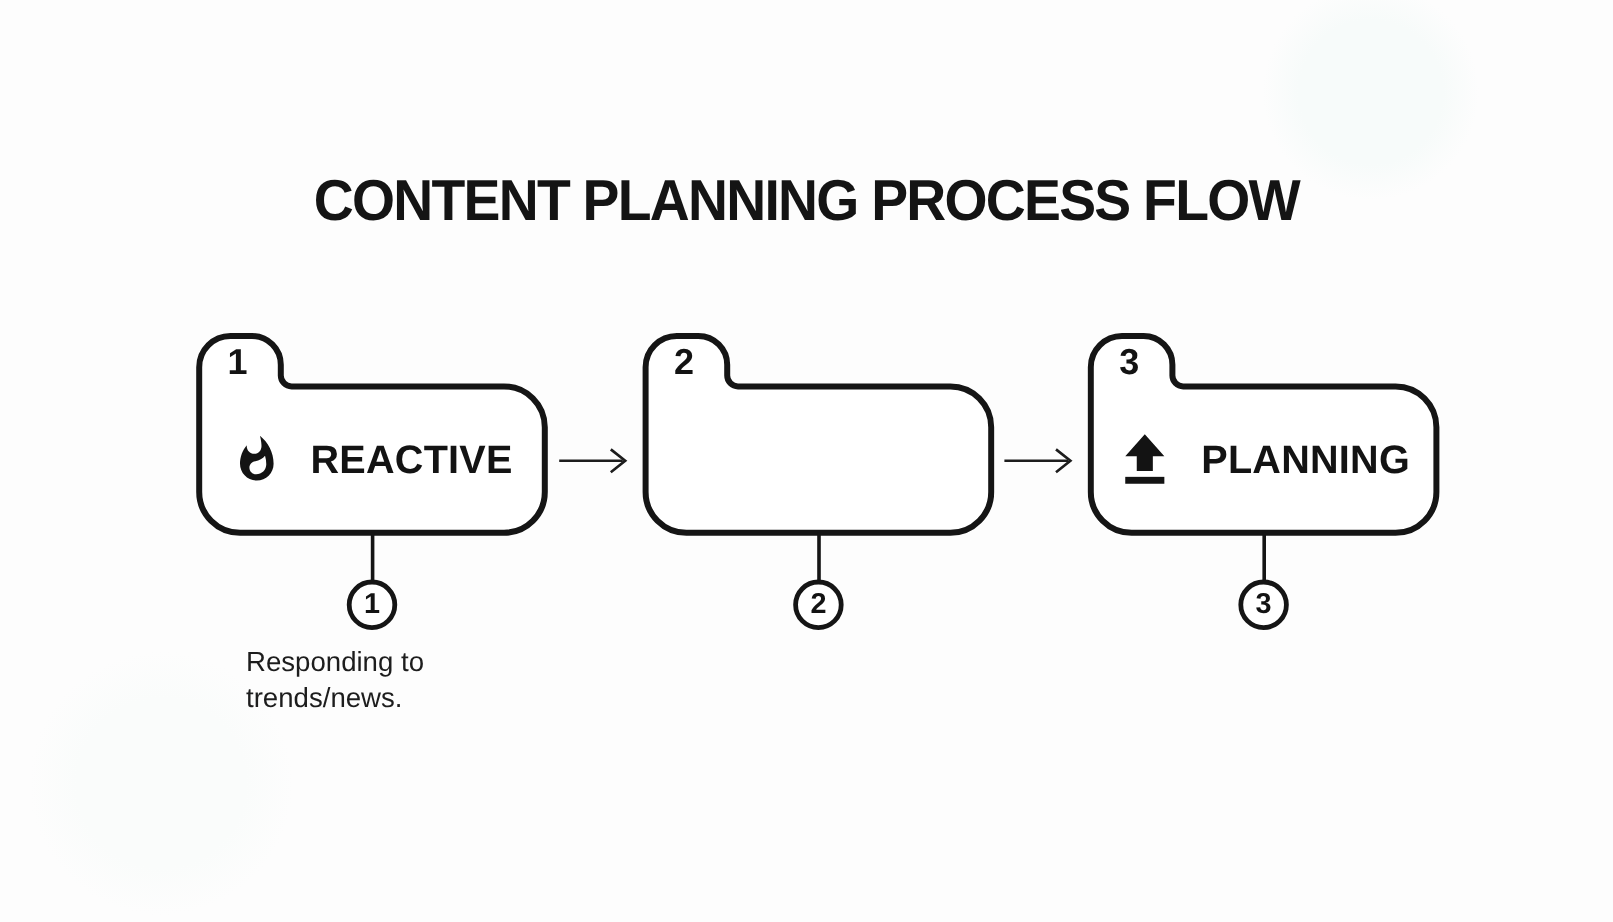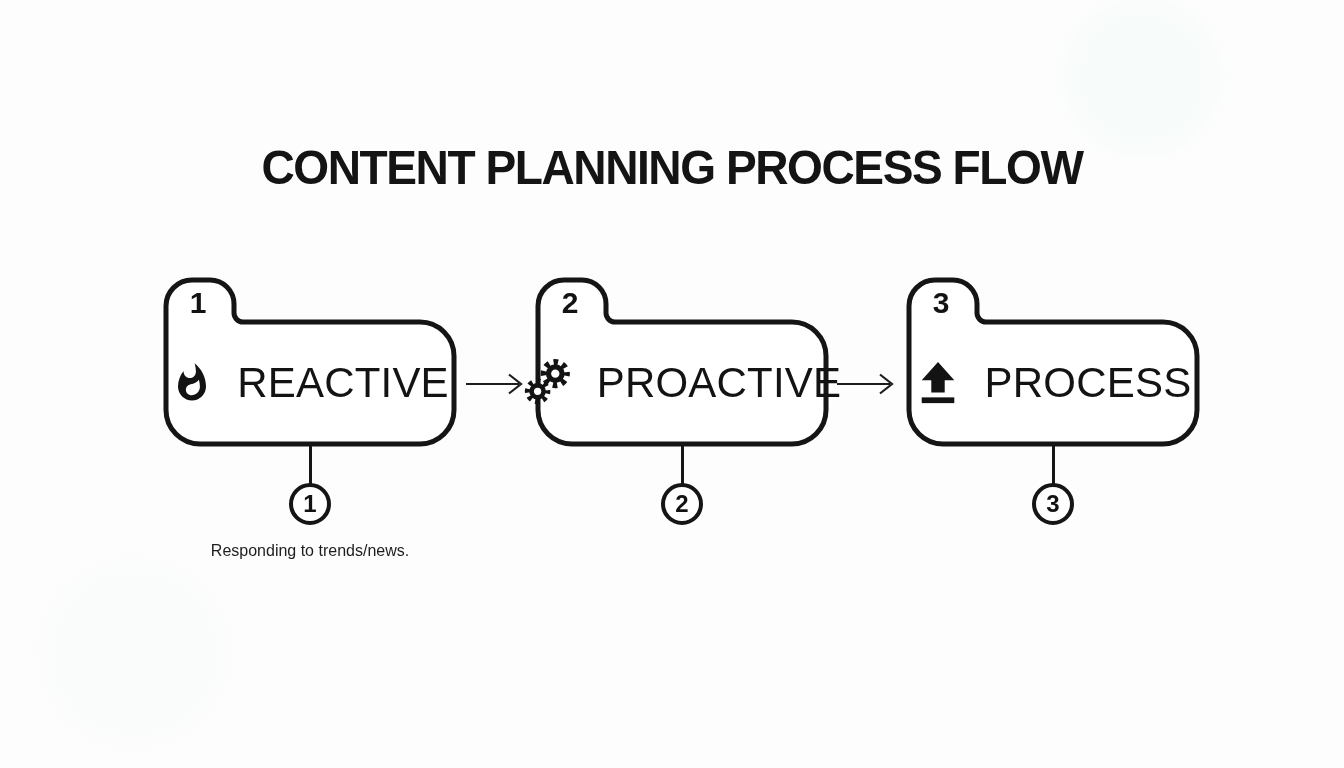--- a/index.html
+++ b/index.html
@@ -31,38 +31,38 @@
   .card-shape { position:absolute; top:0; left:0; }
   .tab-number {
     position:absolute; top:9px; left:14px; width:42px;
     text-align:center; font-size:30px; font-weight:bold; color:#131313;
   }
   .card-content {
     position:absolute; top:45px; left:0; width:294px; height:122px;
     display:flex; align-items:center; justify-content:center; gap:24px;
   }
   .card-label {
-    font-size:42px; font-weight:normal; color:#131313; letter-spacing:0.2px;
+    font-size:33px; font-weight:bold; color:#131313; letter-spacing:0.2px;
     white-space:nowrap;
   }
   .stage-icon { flex:0 0 auto; display:block; }
 
   .connector-line {
     position:absolute; top:167px; left:calc(50% - 1px);
     width:2.5px; height:40px; background:#151515;
   }
   .marker-circle {
     position:absolute; top:206px; left:calc(50% - 21px);
     width:42px; height:42px; border:4px solid #151515; border-radius:50%;
     background:#fff; display:flex; align-items:center; justify-content:center;
     font-size:24px; font-weight:bold; color:#131313;
   }
   .stage-desc {
     position:absolute; top:259px; left:calc(50% - 105px); width:210px;
-    text-align:center; font-size:16px; line-height:30px; color:#1d1d1d;
+    text-align:left; font-size:23px; line-height:30px; color:#1d1d1d;
   }
 
   .flow-arrow { position:absolute; top:371px; }
   .flow-arrow-1 { left:463px; }
   .flow-arrow-2 { left:834px; }
 </style>
 </head>
 <body>
 
 <div class="canvas">
@@ -88,51 +88,38 @@
   <svg class="flow-arrow flow-arrow-1" width="66" height="26" viewBox="0 0 66 26">
     <line x1="3" y1="13" x2="56" y2="13" stroke="#1d1d1d" stroke-width="2.2"></line>
     <polyline points="46,3.5 58,13 46,22.5" fill="none" stroke="#1d1d1d" stroke-width="2.2"></polyline>
   </svg>
 
   <div class="stage stage-2">
     <svg class="card-shape" width="294" height="170" viewBox="0 0 294 170">
       <path d="M 29 3 H 47 A 24 24 0 0 1 71 27 V 36 A 9 9 0 0 0 80 45 H 257 A 34 34 0 0 1 291 79 V 133 A 34 34 0 0 1 257 167 H 37 A 34 34 0 0 1 3 133 V 29 A 26 26 0 0 1 29 3 Z" fill="#ffffff" stroke="#151515" stroke-width="5"></path>
     </svg>
     <div class="tab-number">2</div>
-    <div class="card-content">
-      <svg class="stage-icon" width="50" height="50" viewBox="0 0 48 48">
-
-        <circle cx="14" cy="32" r="9.5" fill="none" stroke="#131313" stroke-width="5.5" stroke-dasharray="3.7 3.76" stroke-dashoffset="1.5"></circle>
-        <circle cx="14" cy="32" r="8" fill="#131313"></circle>
-        <circle cx="14" cy="32" r="3.5" fill="#ffffff"></circle>
-
-        <circle cx="31" cy="15" r="11" fill="none" stroke="#131313" stroke-width="6" stroke-dasharray="4.3 4.34" stroke-dashoffset="2"></circle>
-        <circle cx="31" cy="15" r="9" fill="#131313"></circle>
-        <circle cx="31" cy="15" r="4" fill="#ffffff"></circle>
-      </svg>
-      <div class="card-label">PROACTIVE</div>
-    </div>
     <div class="connector-line"></div>
     <div class="marker-circle">2</div>
   </div>
 
   <svg class="flow-arrow flow-arrow-2" width="66" height="26" viewBox="0 0 66 26">
     <line x1="3" y1="13" x2="56" y2="13" stroke="#1d1d1d" stroke-width="2.2"></line>
     <polyline points="46,3.5 58,13 46,22.5" fill="none" stroke="#1d1d1d" stroke-width="2.2"></polyline>
   </svg>
 
   <div class="stage stage-3">
     <svg class="card-shape" width="294" height="170" viewBox="0 0 294 170">
       <path d="M 29 3 H 47 A 24 24 0 0 1 71 27 V 36 A 9 9 0 0 0 80 45 H 257 A 34 34 0 0 1 291 79 V 133 A 34 34 0 0 1 257 167 H 37 A 34 34 0 0 1 3 133 V 29 A 26 26 0 0 1 29 3 Z" fill="#ffffff" stroke="#151515" stroke-width="5"></path>
     </svg>
     <div class="tab-number">3</div>
     <div class="card-content">
       <svg class="stage-icon" width="46" height="48" viewBox="0 0 48 48">
         <polygon fill="#131313" points="24,2 41,21 31,21 31,34 17,34 17,21 7,21"></polygon>
         <rect fill="#131313" x="7" y="39" width="34" height="6"></rect>
       </svg>
-      <div class="card-label">PROCESS</div>
+      <div class="card-label">PLANNING</div>
     </div>
     <div class="connector-line"></div>
     <div class="marker-circle">3</div>
   </div>
 
 </div>
 
 </body></html>

